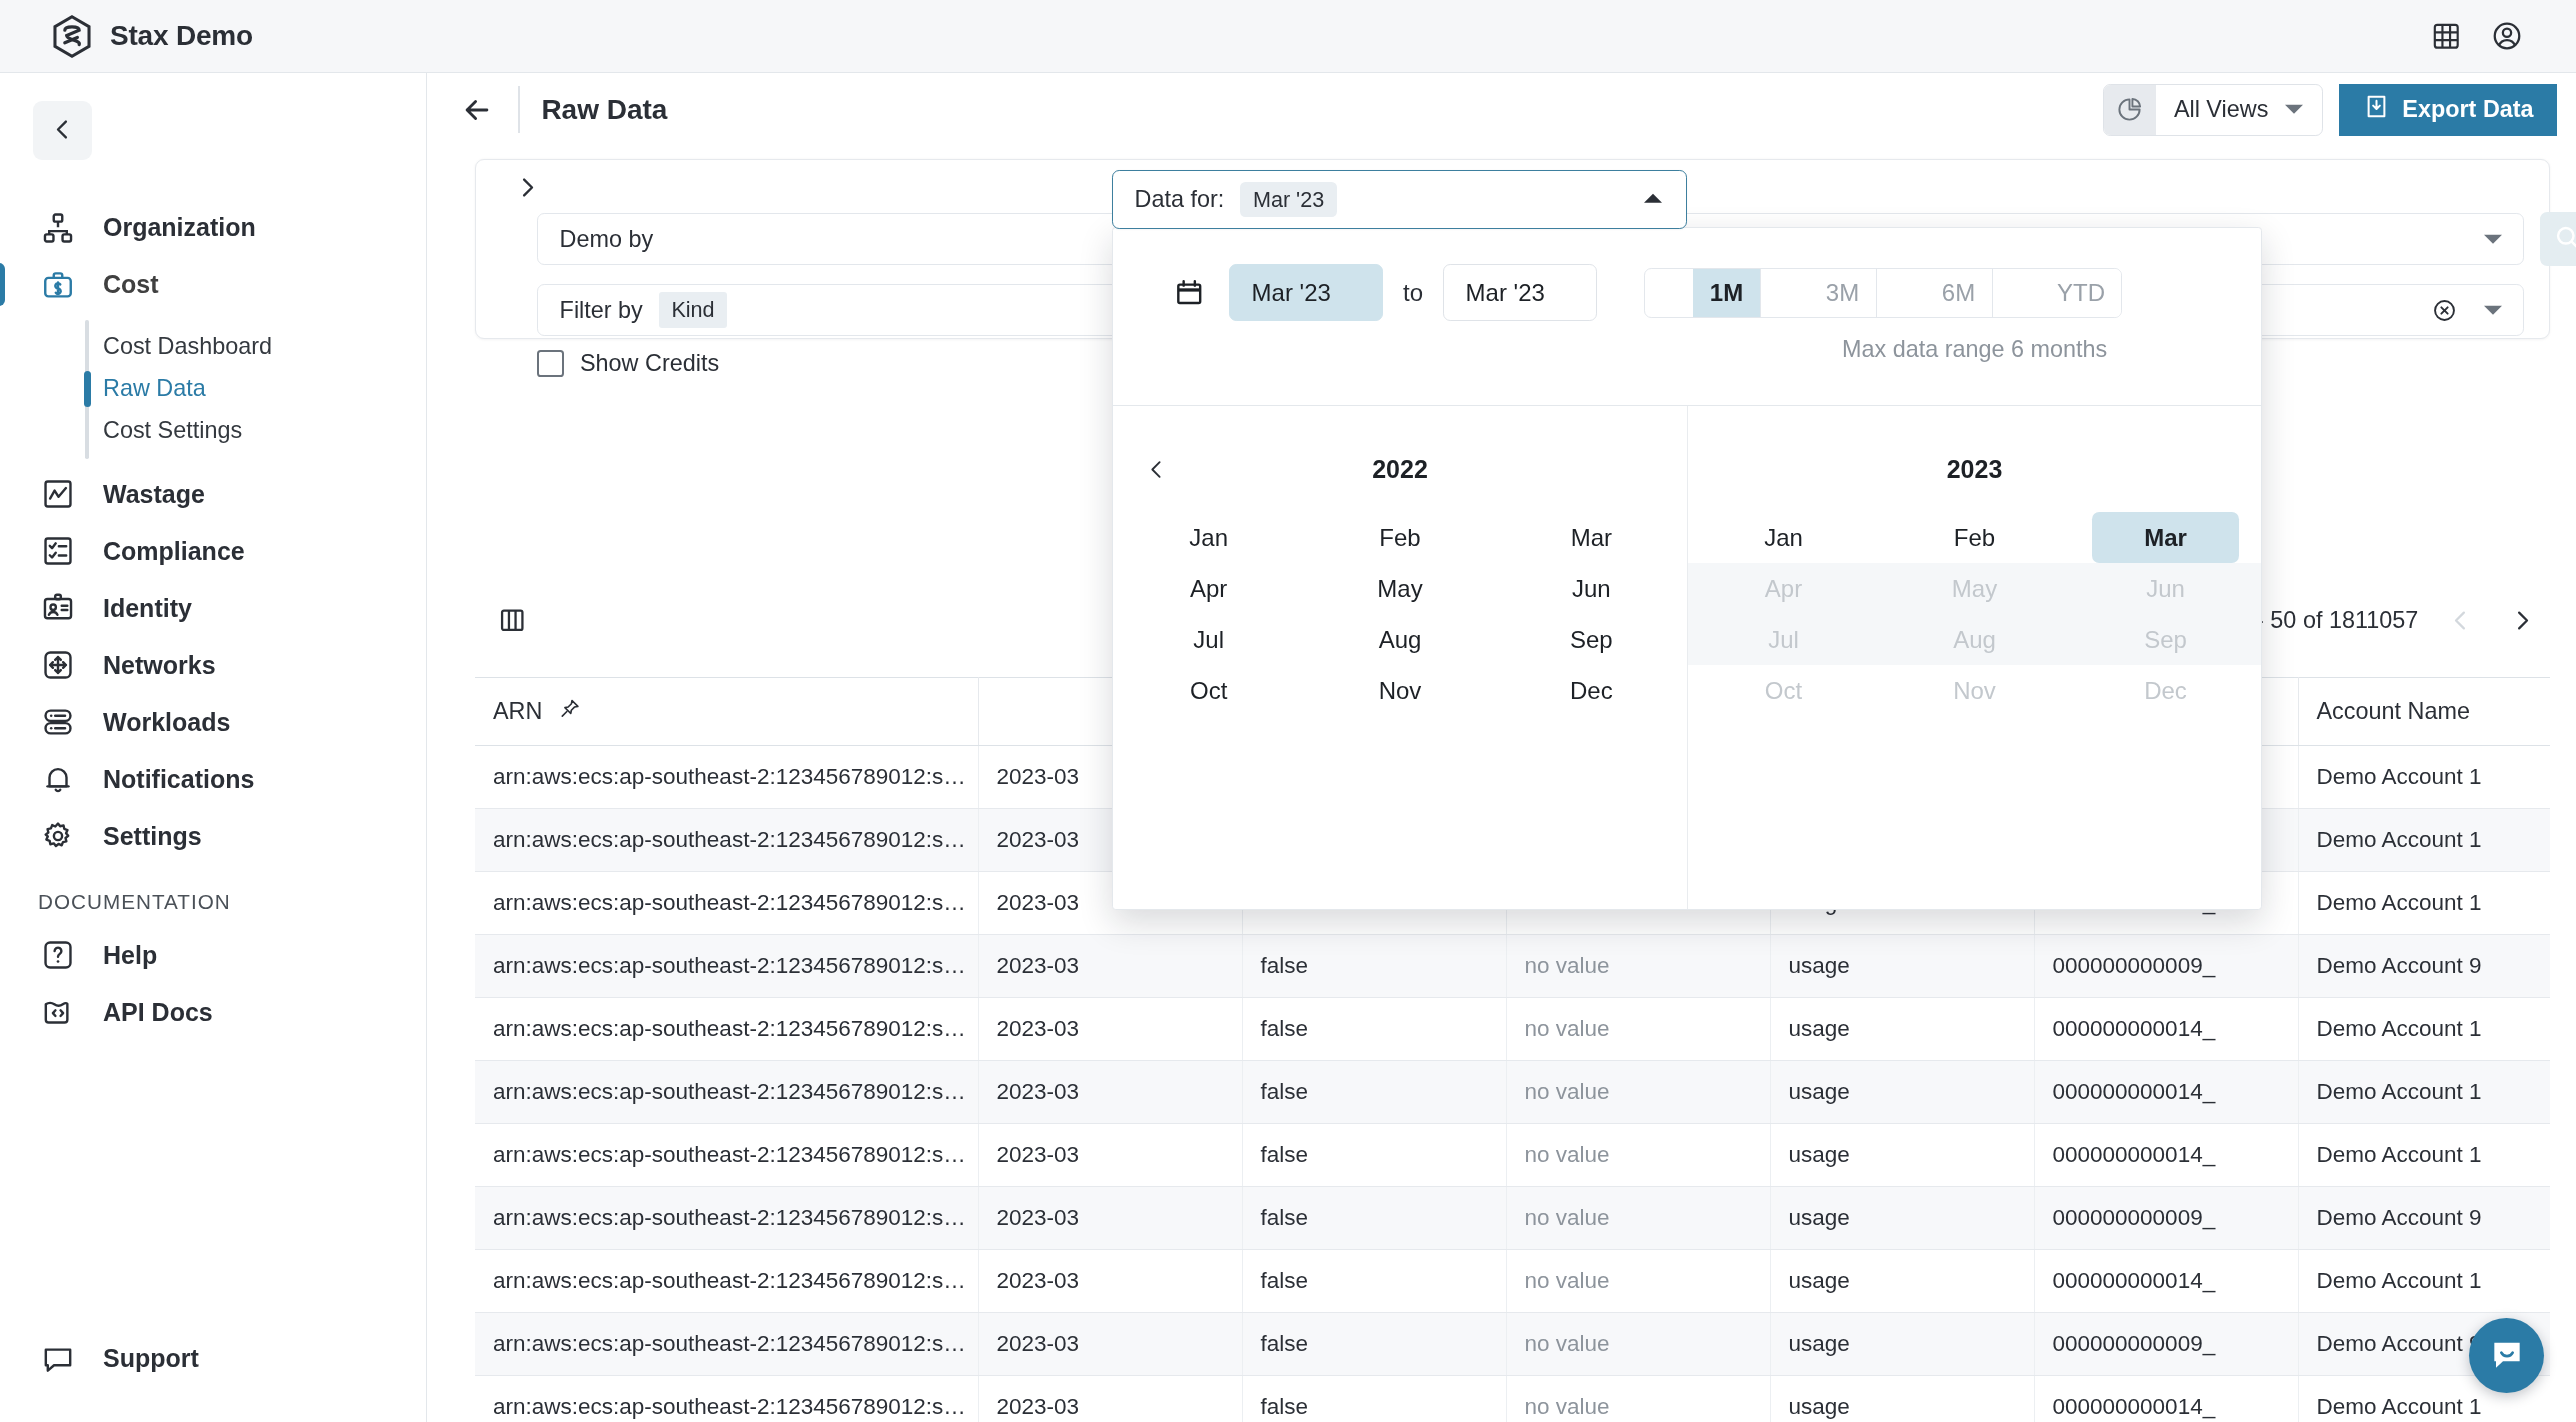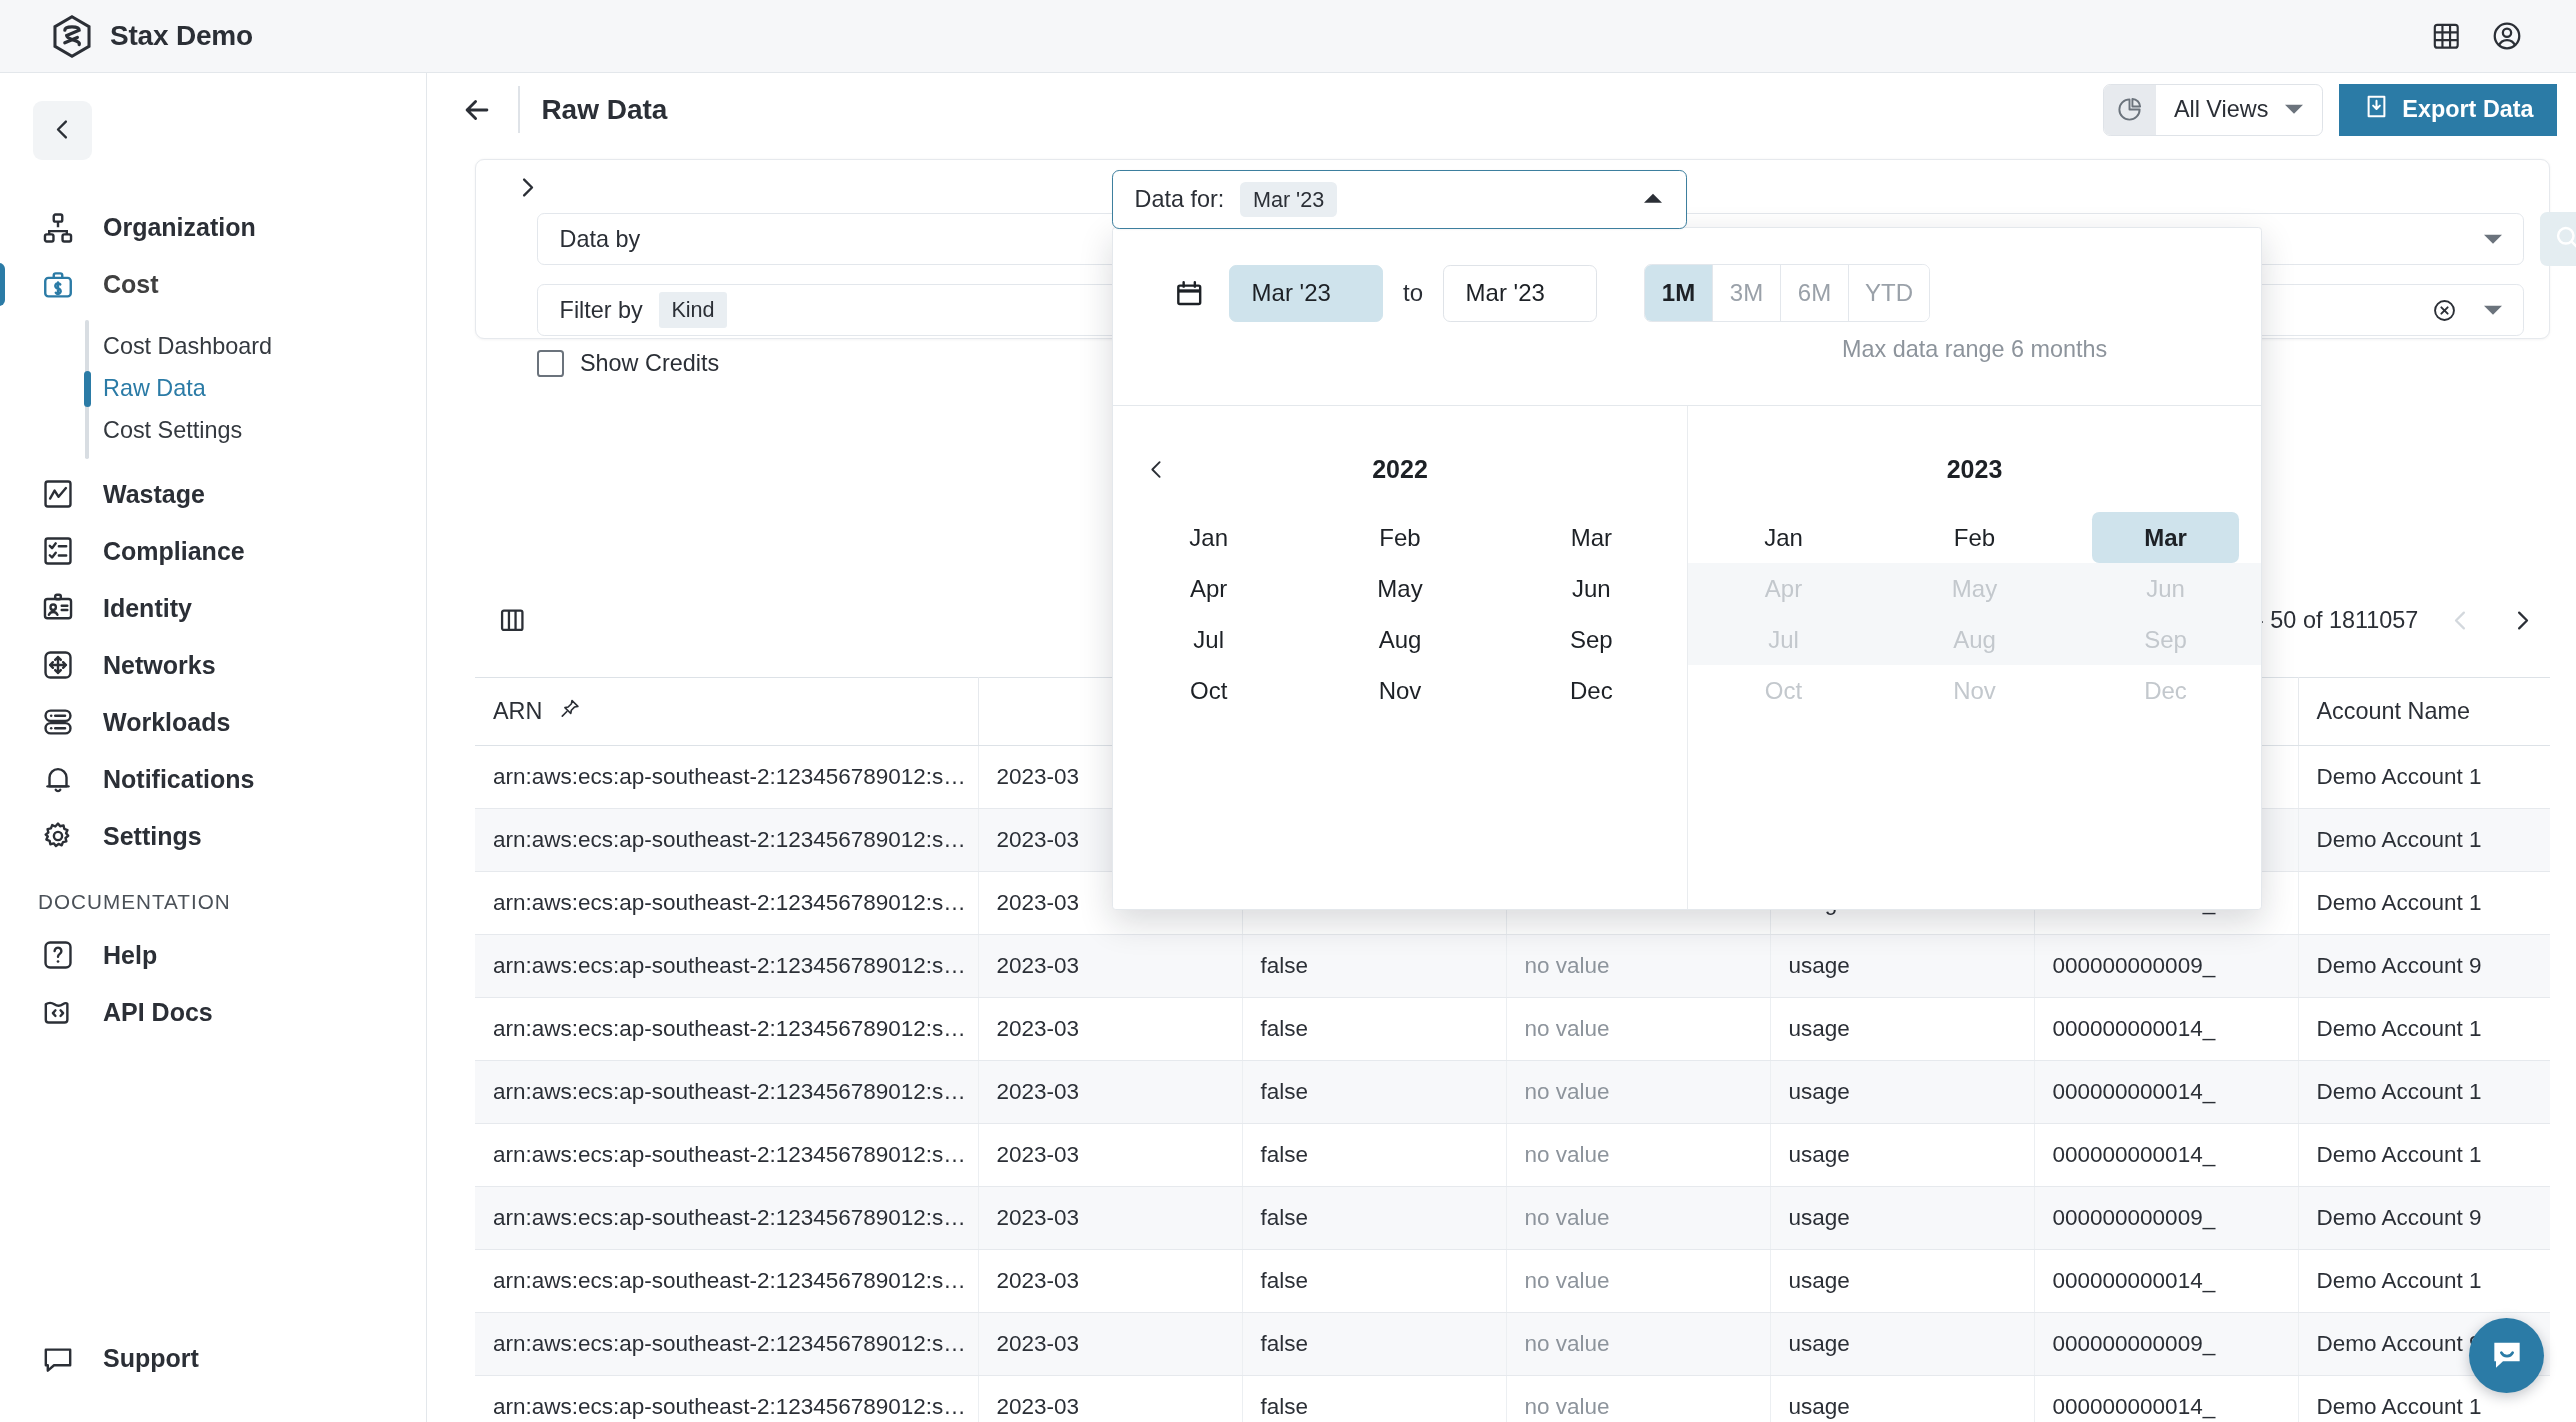--- a/index.html
+++ b/index.html
@@ -173,22 +173,22 @@
   #dp-range { position:absolute; left:56px; top:36px; display:flex; align-items:center; gap:20px;}
   #cal-icon { width:40px; height:40px; display:flex; align-items:center; justify-content:center;}
   .dp-input {
     width:154px; height:57px; border-radius:7.2px; display:flex; align-items:center;
     font-size:24px; color:#1d2126; padding-left:21.6px; cursor:pointer;
   }
   .dp-input.sel { background:#cfe3ec; border:0.9px solid #cfe3ec;}
   .dp-input.plain { background:#fff; border:0.9px solid #dfe3e8;}
   #dp-to { font-size:24px; color:#2b2f36;}
   #dp-presets { display:flex; align-items:center; border:0.9px solid #e3e7ec; border-radius:7.2px; overflow:hidden; margin-left:27px;}
-  .preset { height:56px; min-width:68px; padding:7px 16px; display:flex; align-items:center; justify-content:center;
-            font-size:24px; color:#9aa1a9; background:#fff; border-right:0.9px solid #e3e7ec; cursor:pointer;}
+  .preset { height:48px; min-width:68px; padding:7px 16px; display:flex; align-items:center; justify-content:center;
+            font-size:24px; color:#9aa1a9; background:#fff; border-right:0.9px solid #e3e7ec; cursor:pointer;margin-left:48px;}
   .preset:last-child { border-right:none;}
   .preset.active { background:#cfe3ec; color:#1d2126; font-weight:bold;}
   #dp-hint { position:absolute; left:729px; top:108px; font-size:23.4px; color:#8d949c; }
 
   #dp-body { position:relative; height:503px; display:flex;}
   .cal {
     width:575px; position:relative; padding-top:36px;
   }
   .cal + .cal { border-left:0.9px solid #e9ecef; }
   .cal-head { height:54px; display:flex; align-items:center; justify-content:center; position:relative;}
@@ -443,21 +443,21 @@
 
   <div id="filter-card">
     <span id="expand-chev">
       <svg width="27" height="27" viewBox="0 0 24 24" fill="none" stroke="#2b2f36" stroke-width="2.1" stroke-linecap="round" stroke-linejoin="round">
           <path d="M9 5 L16 12 L9 19"></path>
         </svg>
     </span>
 
     <div class="f-row" id="f-row-group">
       <div class="pill" style="width:1987px">
-        <span>Data by</span>
+        <span>Demo by</span>
         <span class="spacer"></span>
         <span class="caret">
           <svg width="20" height="14.4" viewBox="0 0 22 16">
               <path d="M1 3 L11 13 L21 3 Z" fill="#6b737c"></path>
             </svg>
         </span>
       </div>
       <div id="search-btn">
         <span>
           <svg width="29" height="29" viewBox="0 0 24 24" fill="none" stroke="#ffffff" stroke-width="2" stroke-linecap="round">

